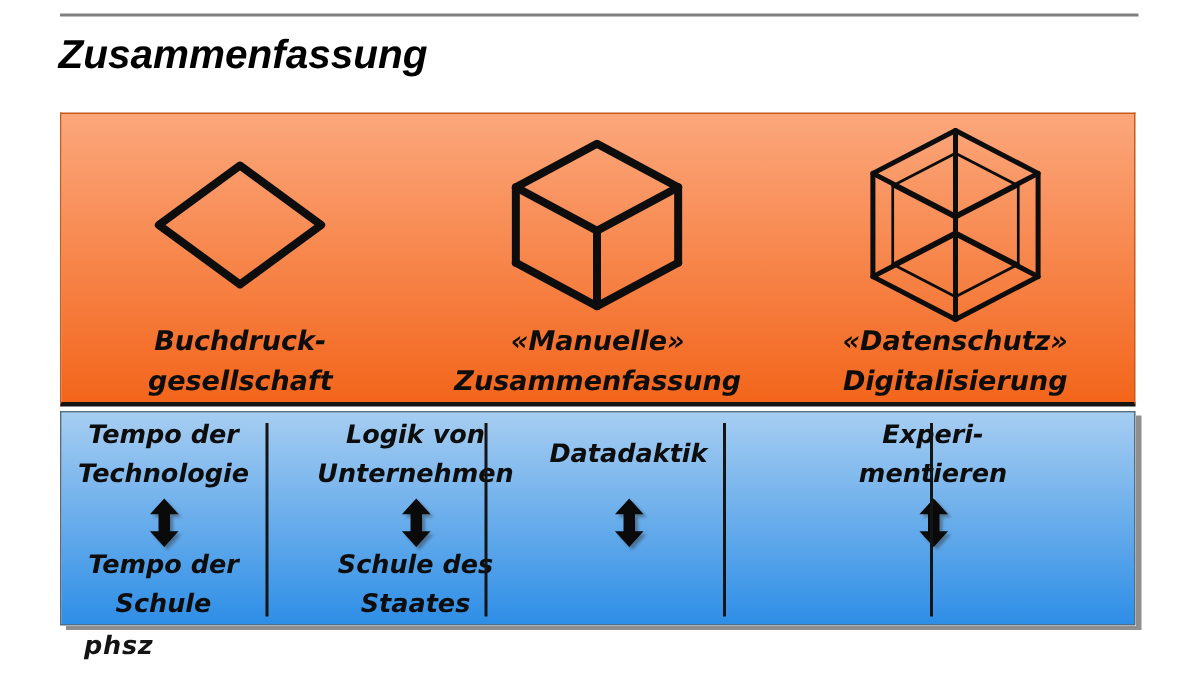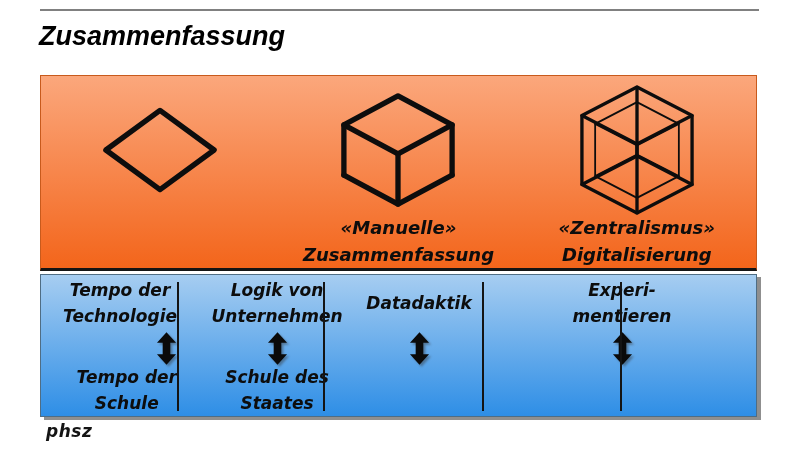--- a/index.html
+++ b/index.html
@@ -61,21 +61,21 @@
     position:absolute;left:40px;top:274px;width:717px;height:143px;
     background:linear-gradient(180deg,var(--blue-top) 0%,var(--blue-bottom) 100%);
     border:1px solid var(--blue-border);
     box-shadow:4px 3px 0 var(--shadow-gray);
     display:flex;
   }
   .tension-col{
     display:flex;flex-direction:column;align-items:center;
     height:100%;
   }
-  .tension-col.c1{flex:0 0 136px;align-items:flex-end;}
+  .tension-col.c1{flex:0 0 136px;}
   .tension-col.c2{flex:0 0 146px;margin-left:27px;}
   .tension-col.c3{flex:0 0 159px;}
   .tension-col.c4{flex:0 0 138px;}
   .tension-col.c5{flex:1 1 auto;}
   .slot-top{height:57px;display:flex;align-items:center;justify-content:center;}
   .slot-arrow{height:33px;display:flex;align-items:center;justify-content:center;}
   .slot-bottom{height:51px;display:flex;align-items:center;justify-content:center;}
   .tension-label{
     font-size:17px;font-weight:600;line-height:1.5;
     text-align:center;white-space:pre-line;color:#0d0d0d;
@@ -83,21 +83,21 @@
   .divider{
     position:absolute;top:7px;height:129px;width:2px;background:#141414;
   }
   .divider.d1{left:136px;}
   .divider.d2{left:282px;}
   .divider.d3{left:441px;}
   .divider.d4{left:579px;}
   .updown-arrow{filter:drop-shadow(2px 2px 1px rgba(50,50,50,0.45));}
   
   .footer-logo{
-    position:absolute;left:46px;top:421px;
+    position:absolute;left:56px;top:421px;
     font-size:17px;font-weight:bold;color:#141414;
     letter-spacing:0.5px;
   }
 </style>
 </head>
 <body>
 
 <div class="slide">
 
   <div class="top-rule"></div>
@@ -105,20 +105,22 @@
   <h1 class="slide-title">Zusammenfassung</h1>
 
   <div class="eras-panel">
 
     <div class="era-col">
       <div class="era-icon-slot">
         <svg width="116" height="88" viewBox="0 0 120 88" aria-hidden="true">
           <polygon class="icon-stroke" stroke-width="5.5" points="60,3 116,44 60,85 4,44"></polygon>
         </svg>
       </div>
+      <div class="era-label">Buchdruck-
+gesellschaft</div>
     </div>
 
     <div class="era-col">
       <div class="era-icon-slot">
         <svg width="118" height="114" viewBox="0 0 120 118" aria-hidden="true">
           <g class="icon-stroke" stroke-width="5.5">
             <polygon points="60,3 116,33 60,63 4,33"></polygon>
             <path d="M4,33 L4,85"></path>
             <path d="M116,33 L116,85"></path>
             <path d="M60,63 L60,115"></path>
@@ -144,21 +146,21 @@
           <g class="icon-stroke" stroke-width="2.4" transform="translate(60 67) scale(0.76) translate(-60 -67)">
             <polygon points="60,3 116,32 60,61 4,32"></polygon>
             <polygon points="60,73 116,102 60,131 4,102"></polygon>
             <path d="M60,3 L60,73"></path>
             <path d="M116,32 L116,102"></path>
             <path d="M60,61 L60,131"></path>
             <path d="M4,32 L4,102"></path>
           </g>
         </svg>
       </div>
-      <div class="era-label">«Zentralismus»
+      <div class="era-label">«Datenschutz»
 Digitalisierung</div>
     </div>
 
   </div>
 
   <div class="tensions-panel">
 
     <div class="tension-col c1">
       <div class="slot-top">
           <div class="tension-label">Tempo der

